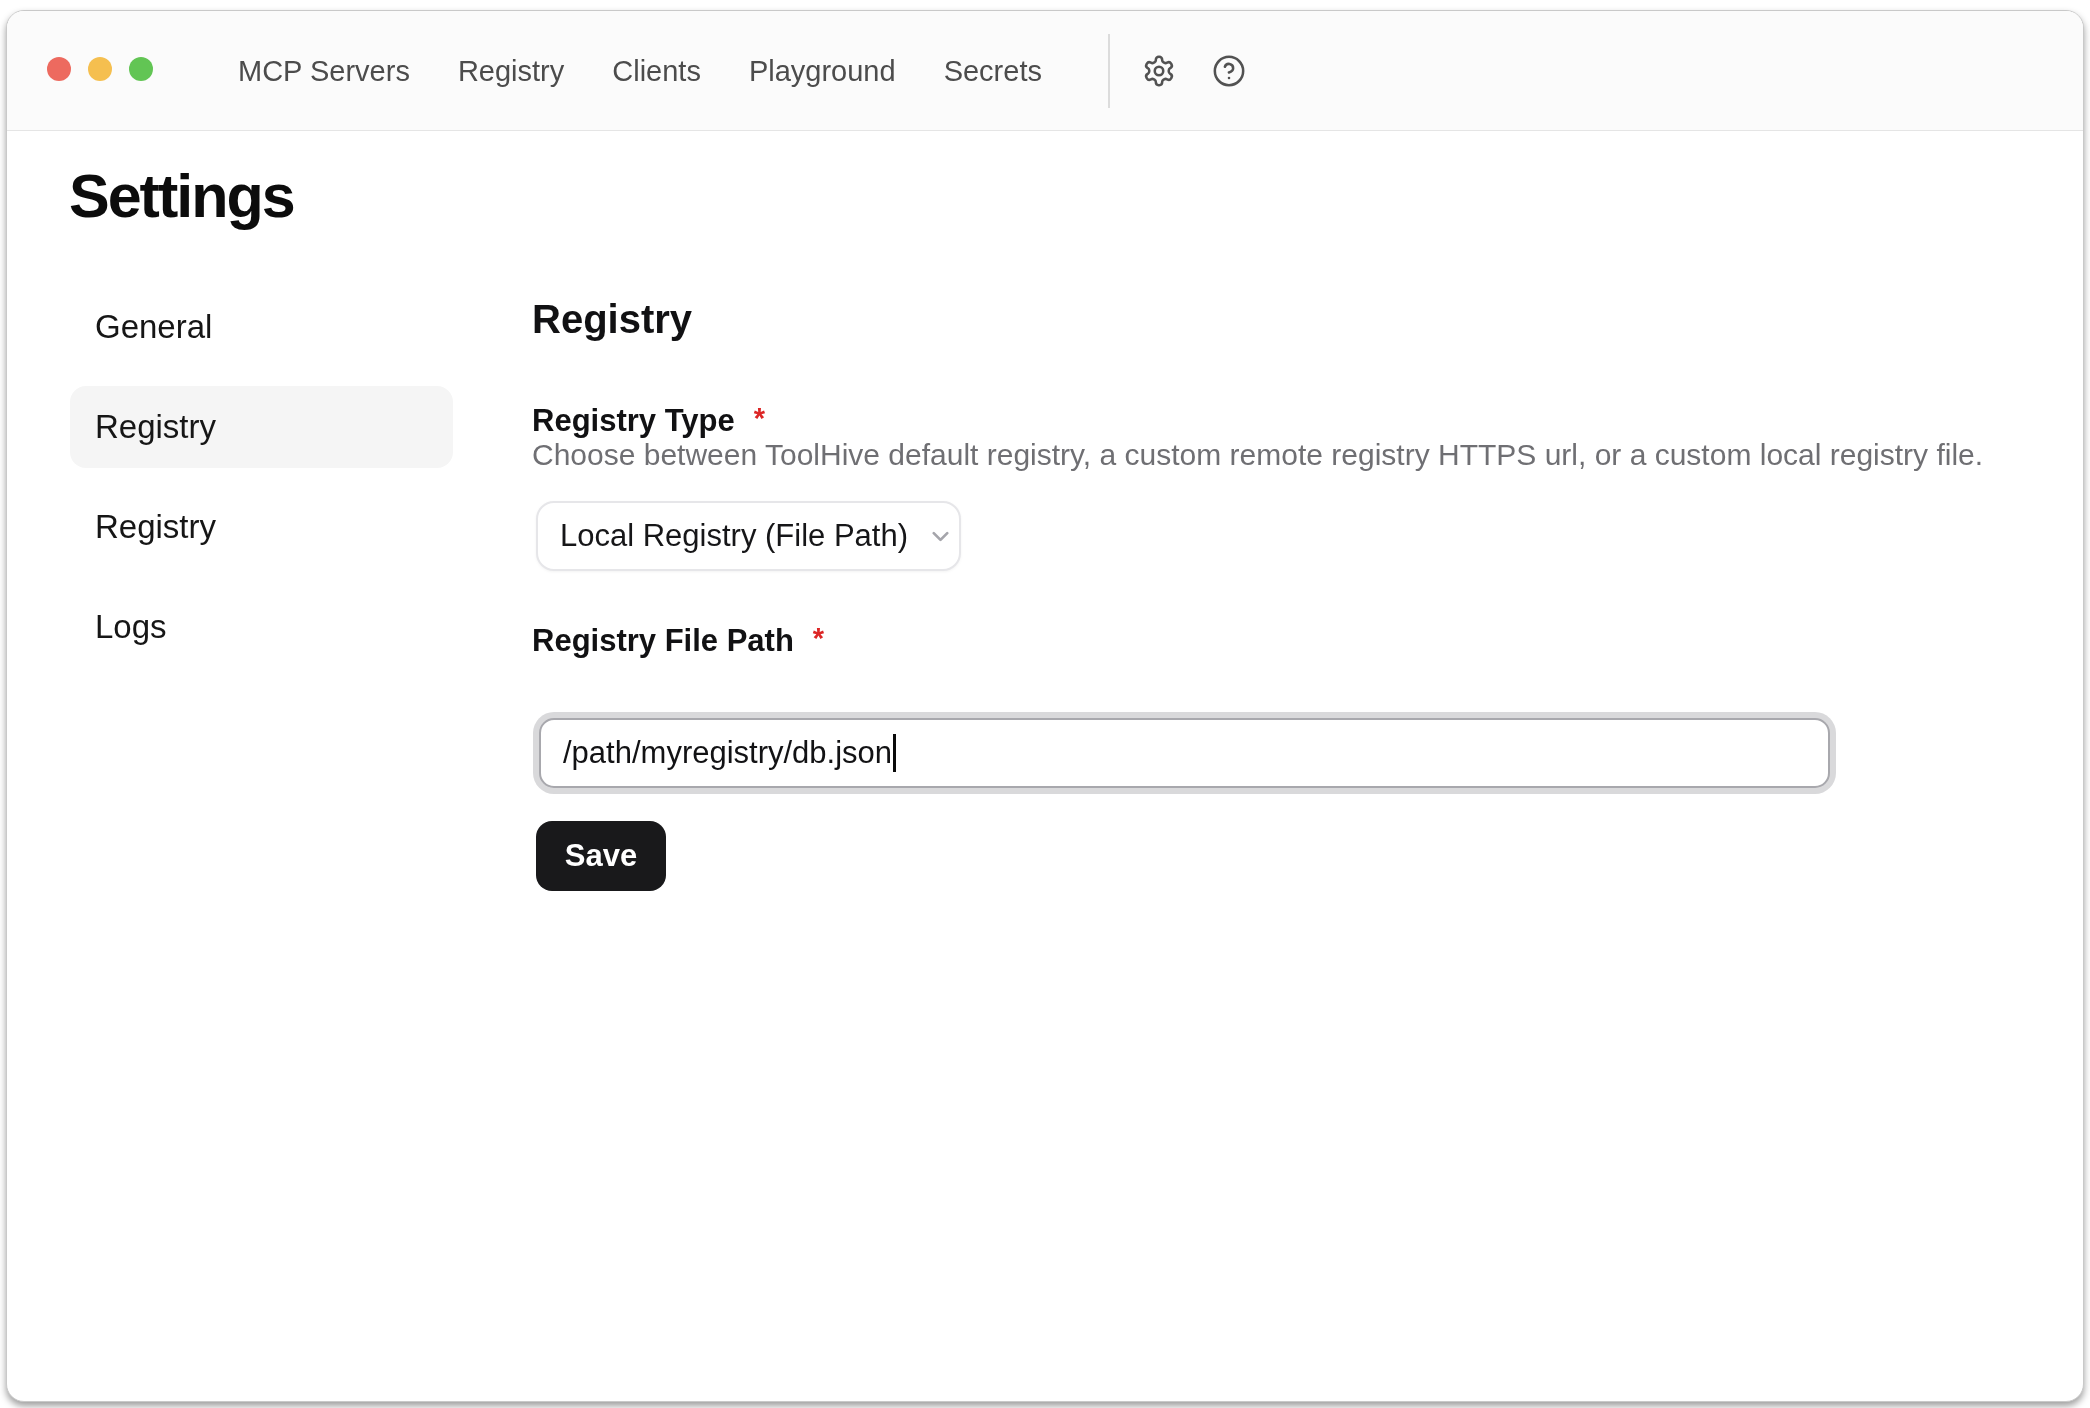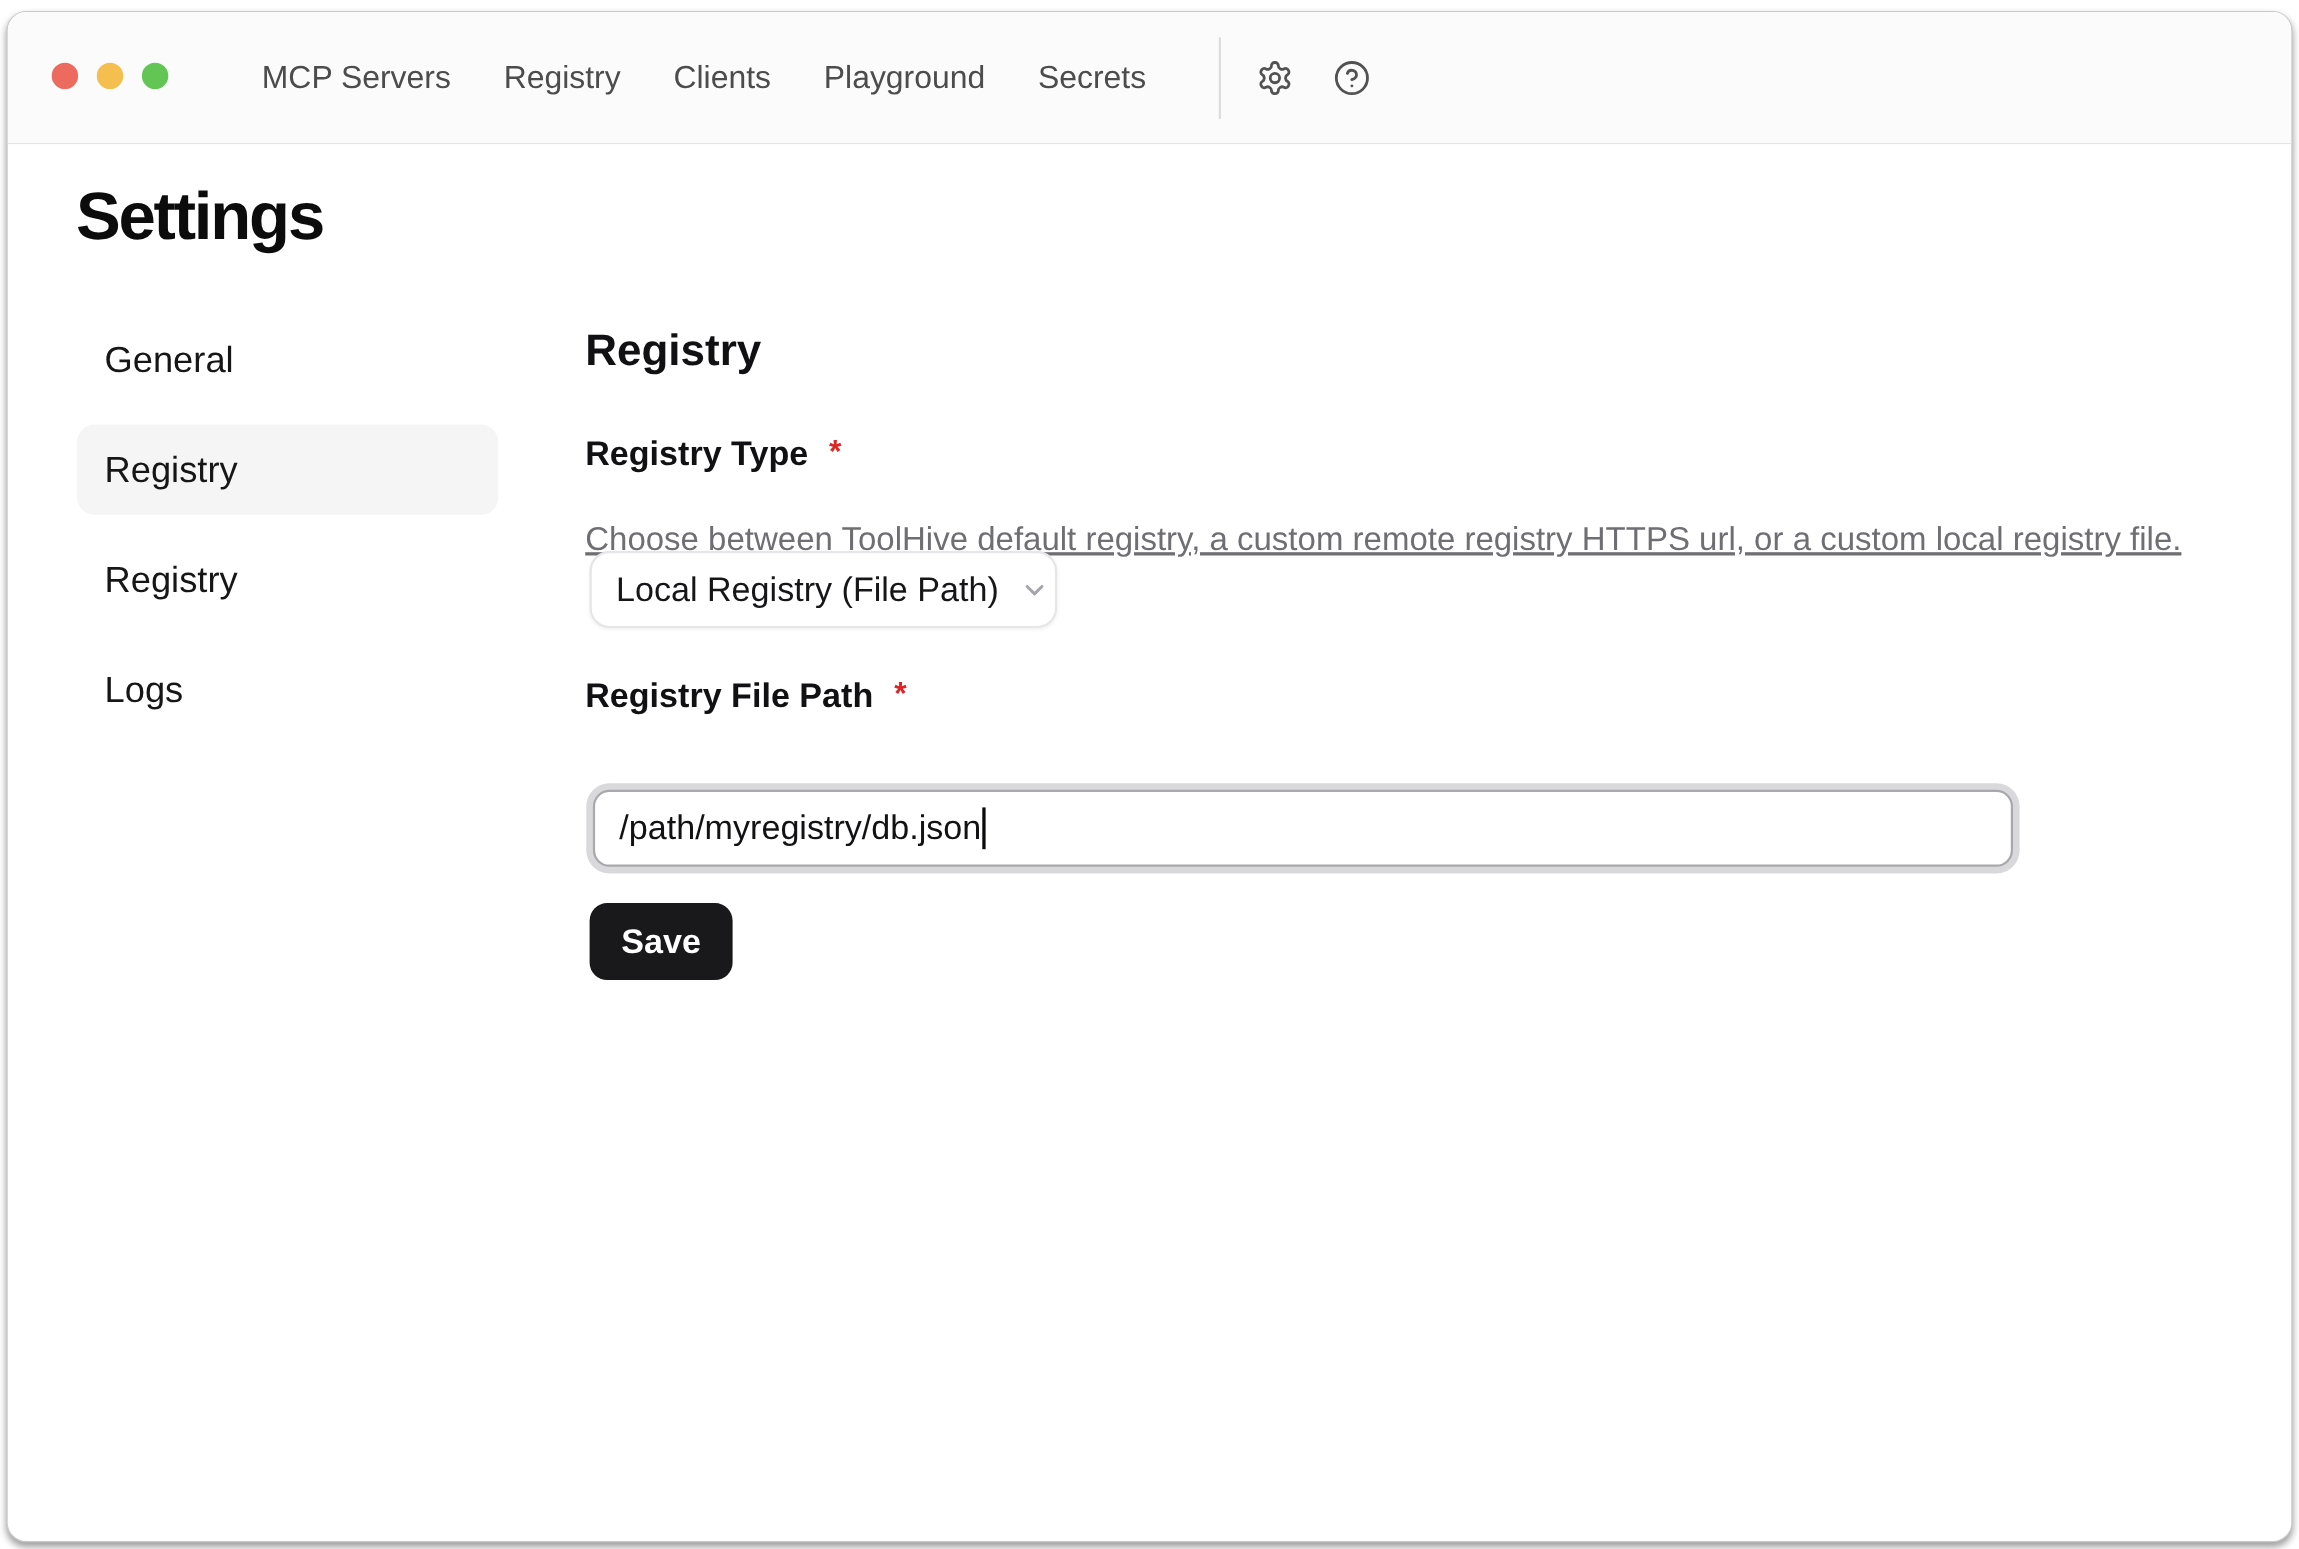--- a/index.html
+++ b/index.html
@@ -39,28 +39,28 @@
   .sidebar { position:absolute; left:63px; top:275px; width:383px; }
   .side-item { height:82px; border-radius:16px; display:flex; align-items:center;
     padding-left:25px; font-size:33px; font-weight:500; color:#161616;
     margin-bottom:18px; cursor:default; }
   .side-item.selected { background:#f5f5f5; }
 
   .main { position:absolute; left:525px; top:0; width:1510px; height:1392px; }
   .section-heading { position:absolute; left:0; top:284px; font-size:40px;
     line-height:48px; font-weight:700; color:#111113; }
 
-  .field-label { position:absolute; left:0; font-size:31px; line-height:38px;
+  .field-label { position:absolute; left:0; font-size:31px; line-height:54px;
     font-weight:700; color:#111113; white-space:nowrap; }
   .req { color:#dc2626; font-size:29px; margin-left:19px; position:relative; top:-3px; }
   .field-desc { position:absolute; left:0; font-size:30px; line-height:38px;
     color:#6f6f73; white-space:nowrap; }
 
   .label-type { top:383px; }
-  .desc-type  { top:461px;text-decoration:underline; }
+  .desc-type  { top:425px; }
 
   .select { position:absolute; left:4px; top:490px; width:425px; height:70px;
     background:#ffffff; border:2px solid #e6e6e9; border-radius:18px;
     box-shadow:0 1px 3px rgba(0,0,0,0.05);
     display:flex; align-items:center; padding:0 22px; cursor:default; }
   .select-value { font-size:31px; color:#161618; white-space:nowrap; }
   .select .chev { margin-left:19px; color:#a5a5ab; display:flex; }
   .select .chev svg { width:27px; height:27px; }
 
   .label-path { top:603px; }

